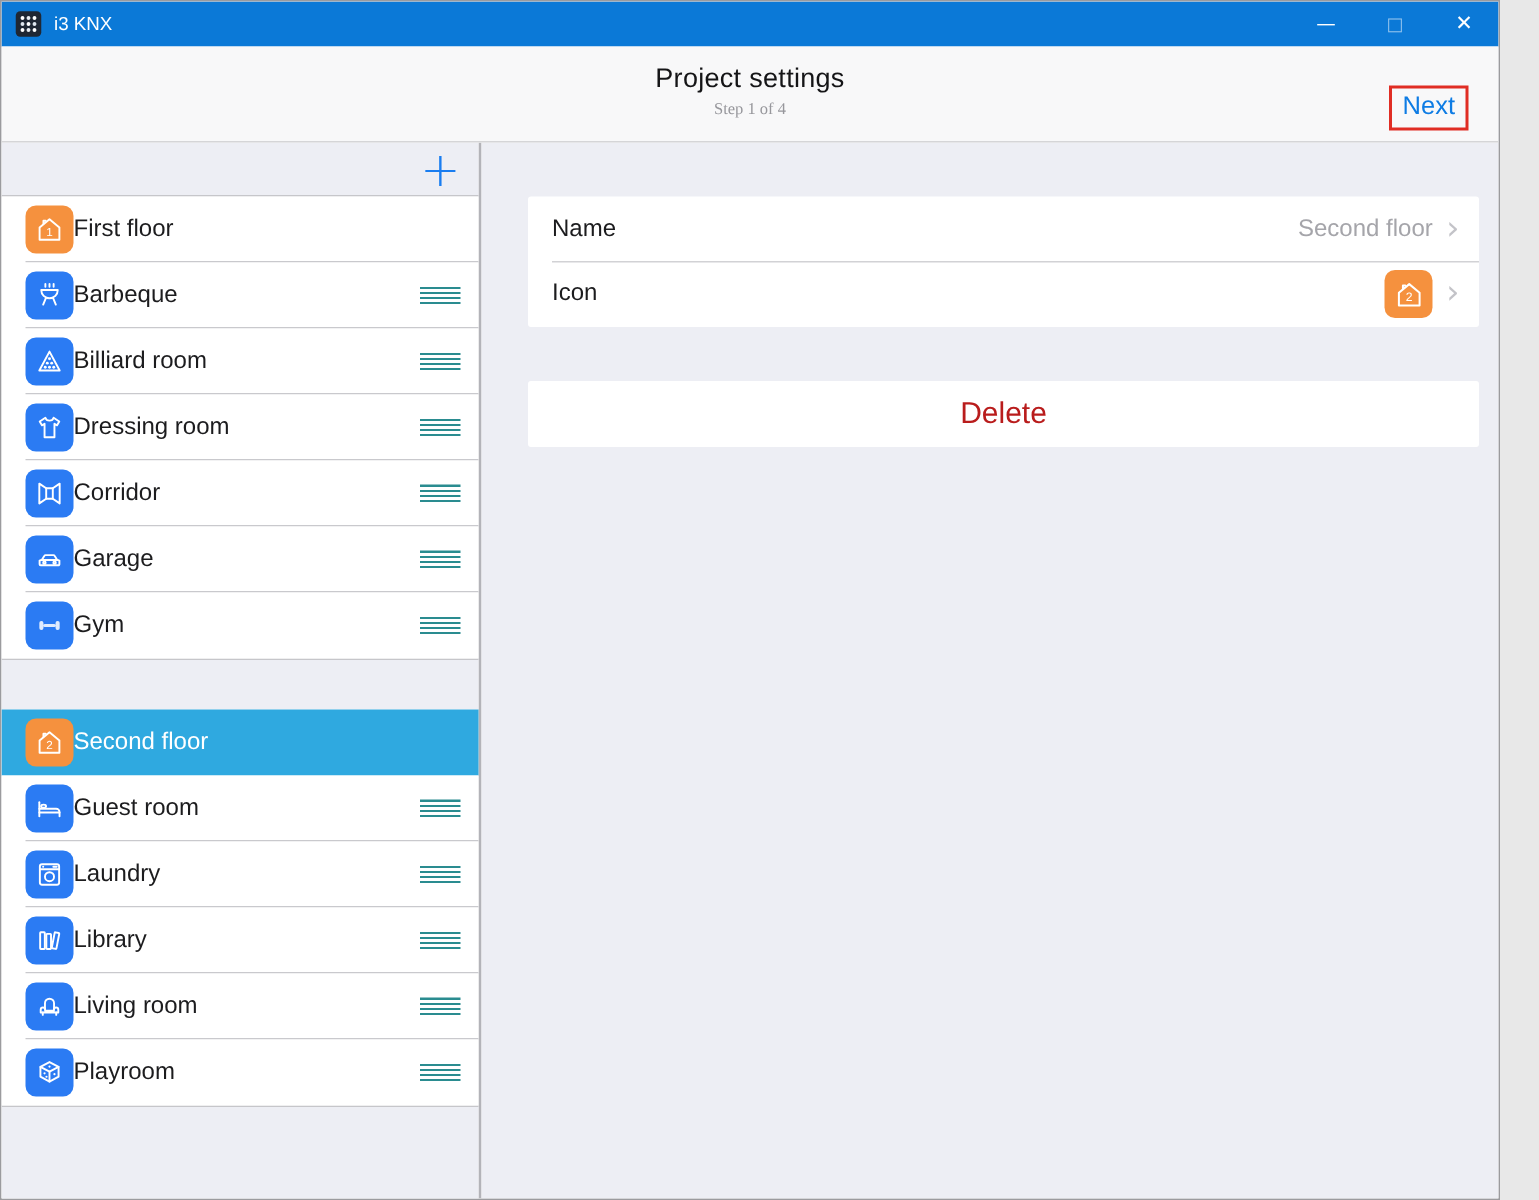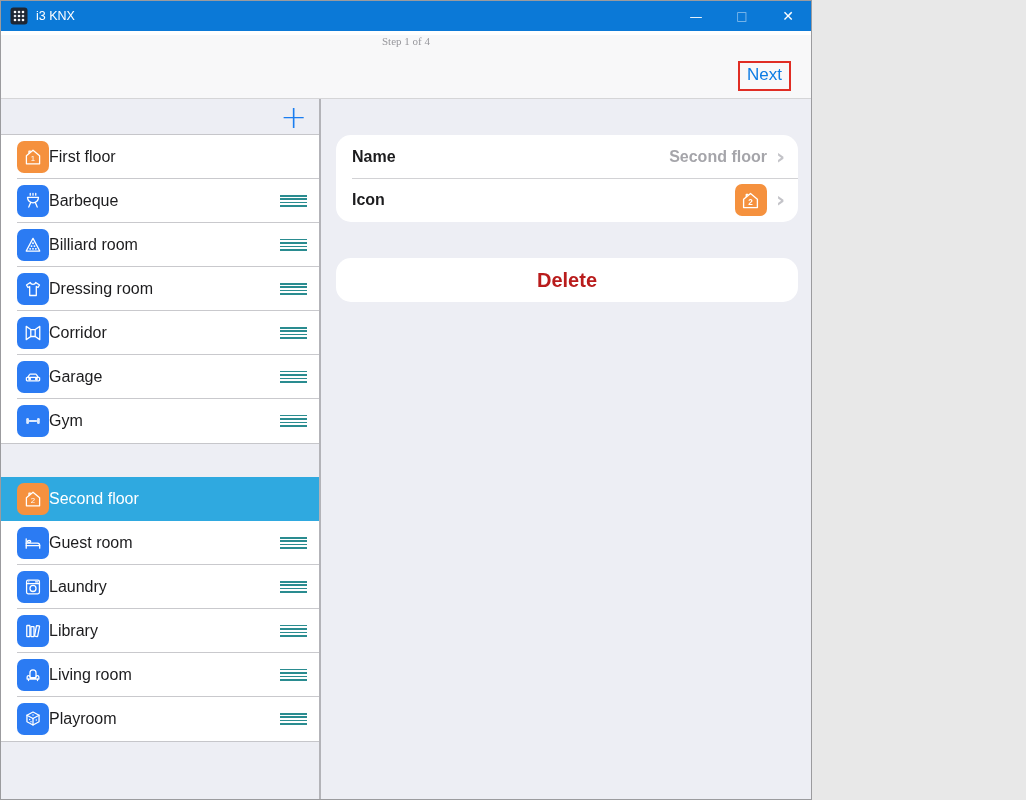--- a/index.html
+++ b/index.html
@@ -1,18 +1,18 @@
 <!DOCTYPE html>
 <html><head>
 <meta charset="utf-8">
 <style>
   * { margin:0; padding:0; box-sizing:border-box; }
   html,body { background:#e8e8e8; }
   body { font-family:"Liberation Sans","DejaVu Sans",sans-serif; }
-  .window { width:812px; height:800px; border:1px solid #9b9b9e; background:#fff; overflow:hidden; }
+  .window { width:1000px; height:800px; border:1px solid #9b9b9e; background:#fff; overflow:hidden; }
 
   
   .titlebar { height:30px; background:#0b79d7; display:flex; align-items:center; color:#fff; }
   .app-ic { width:18px; height:18px; margin-left:9px; flex:none; }
   .tb-title { margin-left:8px; font-size:12.5px; }
   .win-controls { margin-left:auto; display:flex; height:100%; }
   .wc { width:46px; height:100%; display:flex; align-items:center; justify-content:center;
         color:#fff; font-size:13px; cursor:default; font-family:"DejaVu Sans",sans-serif; }
   .wc.max { opacity:.55; font-size:12px; }
   .wc.close { font-size:14px; }
@@ -42,21 +42,21 @@
   .ric.orange { background:#f5913e; }
   .rlabel { font-size:16px; color:#1c1c1e; }
   .row.selected .rlabel { color:#fff; }
   .handle { margin-left:auto; margin-right:12px; width:27px; height:12px; cursor:grab;
             background:repeating-linear-gradient(to bottom,#2a8c90 0 1.5px,transparent 1.5px 3.4px); }
   .gap  { height:34px; background:#edeef4; border-top:1px solid #c6c6ca; flex:none; }
   .fill { flex:1; background:#edeef4; border-top:1px solid #c6c6ca; }
 
   
   .main { flex:1; background:#edeef4; overflow:hidden; }
-  .card { background:#fff; border-radius:15px; margin:36px 13px 0 15px;font-weight:bold; }
+  .card { background:#fff; border-radius:2px; margin:36px 13px 0 31px; }
   .frow { height:43.5px; display:flex; align-items:center; padding:0 13px 0 16px; position:relative; cursor:pointer; }
   .frow.divided::after { content:''; position:absolute; left:16px; right:0; bottom:0; height:1px; background:#d2d2d5; }
   .flabel { font-size:16px; color:#1c1c1e; }
   .fvalue { margin-left:auto; color:#a5a5aa; font-size:16px; }
   .chev { color:#c3c3c8; font-size:22px; margin-left:9px; line-height:0.9;
           font-family:"DejaVu Sans",sans-serif; }
   .icon-right { margin-left:auto; }
   .delete-card { height:44px; display:flex; align-items:center; justify-content:center;
                  color:#b91c1c; font-size:20px; cursor:pointer; }
 
@@ -83,20 +83,21 @@
     </svg>
     <span class="tb-title">i3 KNX</span>
     <div class="win-controls">
       <span class="wc">—</span>
       <span class="wc max">□</span>
       <span class="wc close">✕</span>
     </div>
   </div>
 
   <div class="header">
+    <div class="h-title">Project settings</div>
     <div class="h-step">Step 1 of 4</div>
     <button class="next-btn">Next</button>
   </div>
 
   <div class="content">
 
     <div class="sidebar">
       <div class="topbar">
         <span class="add-btn">+</span>
       </div>

